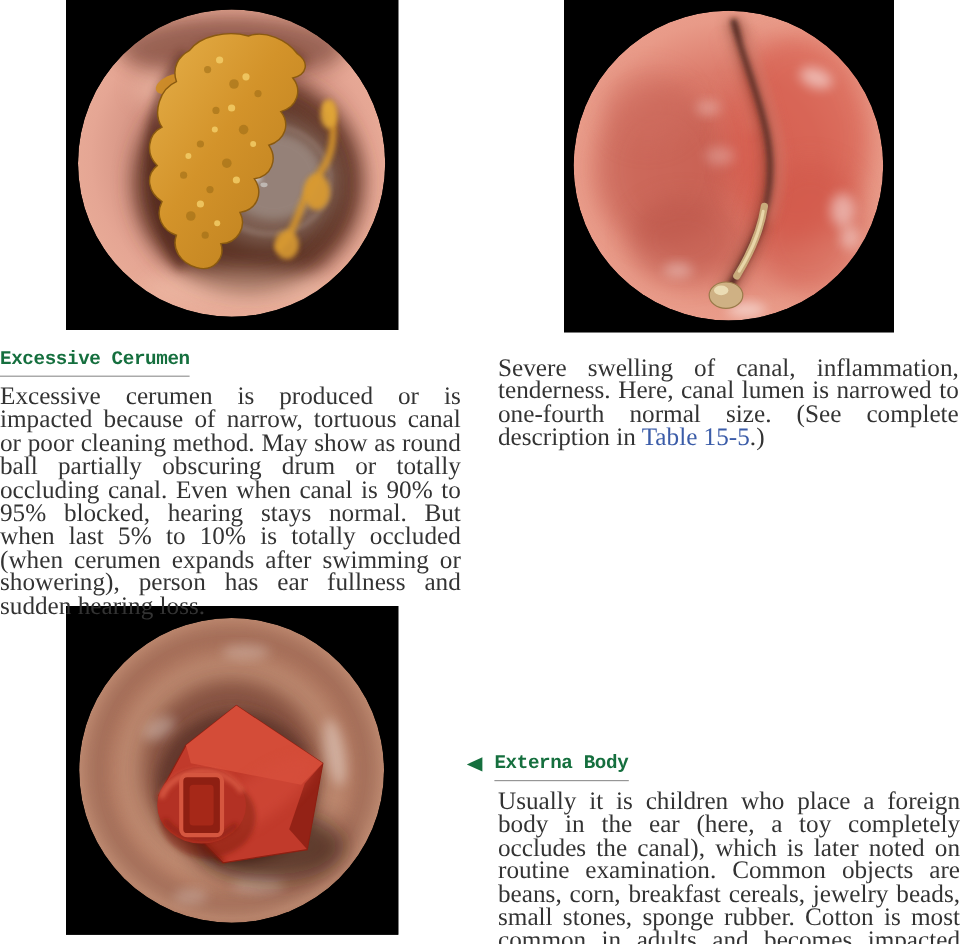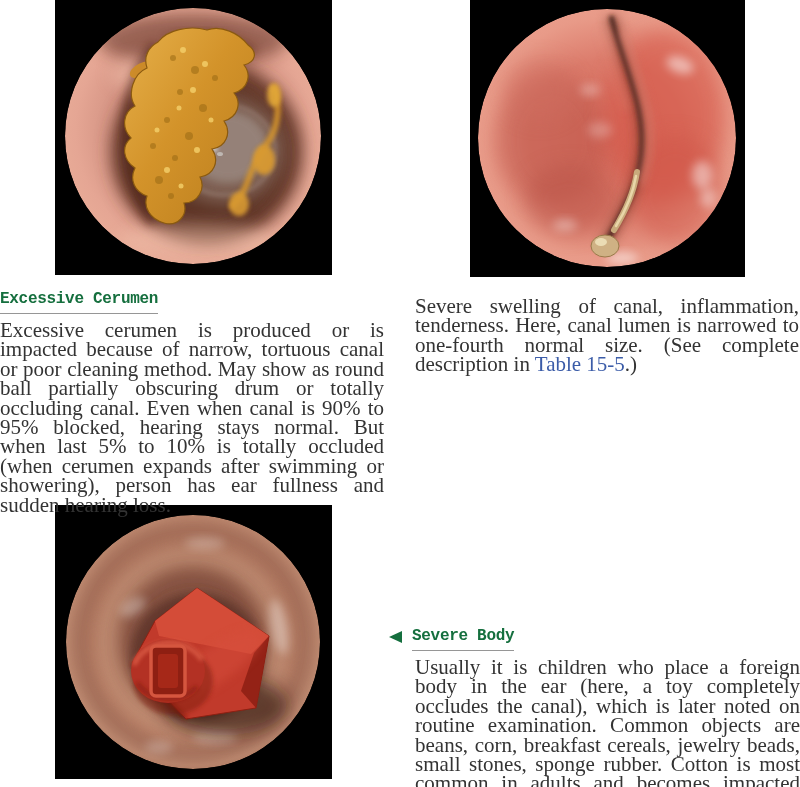--- a/index.html
+++ b/index.html
@@ -253,18 +253,18 @@
     <p class="body-text">Excessive cerumen is produced or is impacted because of narrow, tortuous canal or poor cleaning method. May show as round ball partially obscuring drum or totally occluding canal. Even when canal is 90% to 95% blocked, hearing stays normal. But when last 5% to 10% is totally occluded (when cerumen expands after swimming or showering), person has ear fullness and sudden hearing loss.</p>
   </div>
 
   <div class="text-block" id="sec-otitis">
     <p class="body-text"><span>Severe swelling of canal, inflammation, tenderness. Here, canal lumen is narrowed to one-fourth normal size. (See complete description in </span><a class="xref-link">Table 15-5</a><span>.)</span></p>
   </div>
 
   <div class="text-block" id="sec-foreign">
     <div class="heading-row">
       <span class="pointer-arrow"></span>
-      <h2 class="section-heading" style="margin:0">Severe Body</h2>
+      <h2 class="section-heading" style="margin:0">Externa Body</h2>
     </div>
     <p class="body-text">Usually it is children who place a foreign body in the ear (here, a toy completely occludes the canal), which is later noted on routine examination. Common objects are beans, corn, breakfast cereals, jewelry beads, small stones, sponge rubber. Cotton is most common in adults and becomes impacted from cotton-tipped applicators. A trapped live insect is uncommon but makes the person especially frantic.</p>
   </div>
 
 </div>
 
 </body></html>

